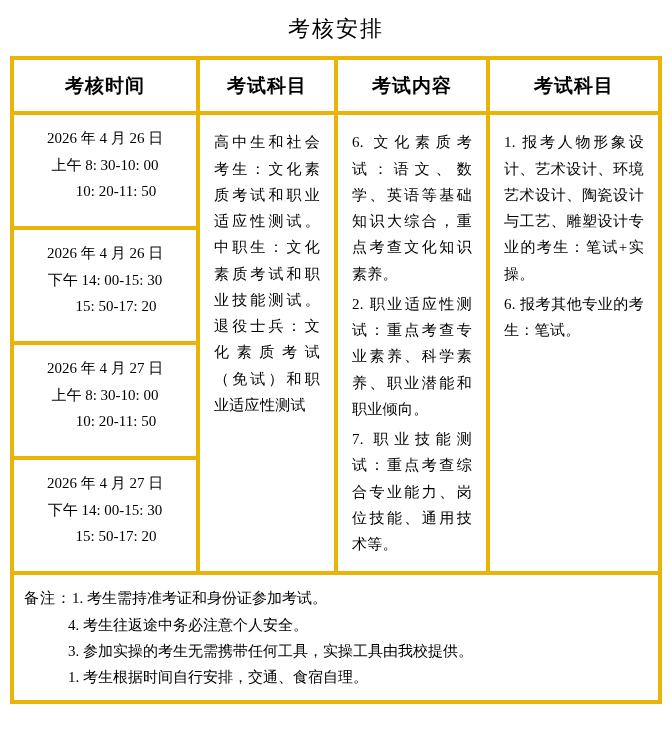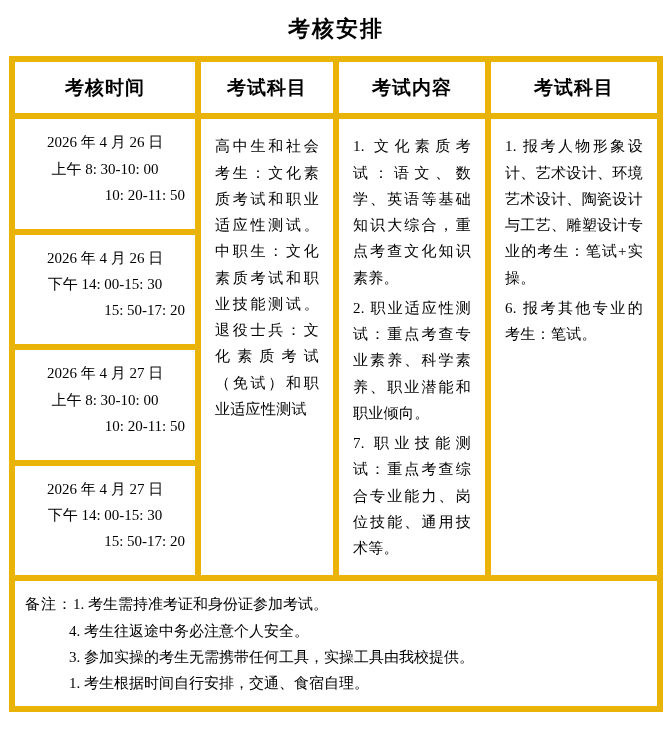--- a/index.html
+++ b/index.html
@@ -30,34 +30,34 @@
     overflow: hidden;
     color: #888;
     font-size: 13px;
     line-height: 10px;
     white-space: nowrap;
     letter-spacing: 1px;
   }
   .title {
     text-align: center;
     font-size: 22px;
-    font-weight: bold;
+    font-weight: normal;
     letter-spacing: 2px;
     padding-top: 14px;
     padding-bottom: 12px;
   }
   table.sched {
     border-collapse: collapse;
     width: 648px;
     margin: 0 auto;
     table-layout: fixed;
   }
   table.sched th,
   table.sched td {
-    border: 6px solid #eab308;
+    border: 4px solid #eab308;
     vertical-align: top;
     padding: 10px 10px 10px 10px;
     font-size: 15px;
     line-height: 1.75;
   }
   table.sched th {
     text-align: center;
     font-size: 19px;
     font-weight: bold;
     letter-spacing: 1px;
@@ -71,21 +71,21 @@
 
   .time-cell {
     text-align: center;
     font-size: 15px;
     vertical-align: middle;
     line-height: 2.0;
     padding: 6px 6px;
   }
   .time-cell .l1 { display: block; }
   .time-cell .l2 { display: block; }
-  .time-cell .l3 { display: block; padding-left: 22px; text-align: right; }
+  .time-cell .l3 { display: block; padding-left: 22px; }
 
   .body-cell {
     font-size: 15px;
     line-height: 1.95;
     letter-spacing: 0.3px;
     text-align: justify;
     text-justify: inter-ideograph;
   }
   .body-cell p {
     margin: 4px;
@@ -135,21 +135,21 @@
       <tr>
         <td class="time-cell">
           <span class="l1">2026 年 4 月 26 日</span>
           <span class="l2">上午 8: 30-10: 00</span>
           <span class="l3">10: 20-11: 50</span>
         </td>
         <td class="body-cell" rowspan="4">
           <p>高中生和社会考生：文化素质考试和职业适应性测试。中职生：文化素质考试和职业技能测试。退役士兵：文化素质考试（免试）和职业适应性测试</p>
         </td>
         <td class="body-cell" rowspan="4">
-          <p>1. 文化素质考试：语文、数学、英语等基础知识大综合，重点考查文化知识素养。</p>
+          <p>6. 文化素质考试：语文、数学、英语等基础知识大综合，重点考查文化知识素养。</p>
           <p>2. 职业适应性测试：重点考查专业素养、科学素养、职业潜能和职业倾向。</p>
           <p>7. 职业技能测试：重点考查综合专业能力、岗位技能、通用技术等。</p>
         </td>
         <td class="body-cell" rowspan="4">
           <p>1. 报考人物形象设计、艺术设计、环境艺术设计、陶瓷设计与工艺、雕塑设计专业的考生：笔试+实操。</p>
           <p>6. 报考其他专业的考生：笔试。</p>
         </td>
       </tr>
       <tr>
         <td class="time-cell">

